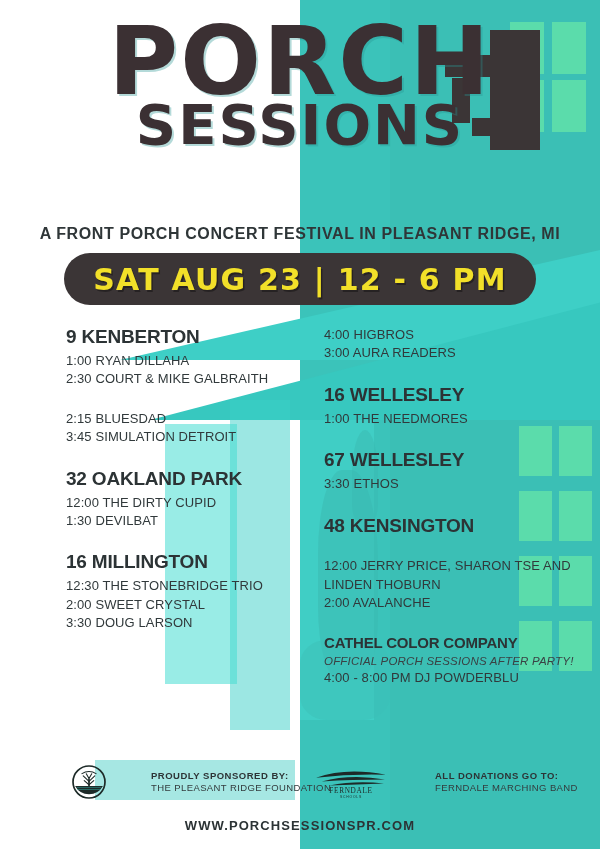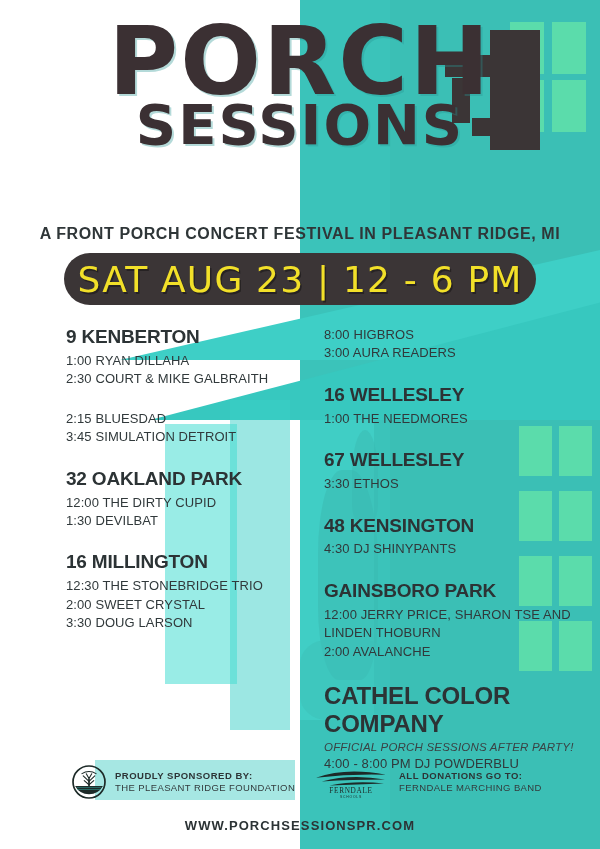--- a/index.html
+++ b/index.html
@@ -80,21 +80,21 @@
     font-size:16px;font-weight:700;color:#2f3638;letter-spacing:.6px;
   }
 
   
   .banner{
     position:absolute;left:64px;top:253px;width:472px;height:52px;
     background:#3b3536;border-radius:26px;
     display:flex;align-items:center;justify-content:center;
   }
   .banner-text{
-    color:#f2e029;font-size:36px;font-weight:400;letter-spacing:1.2px;
+    color:#f2e029;font-size:30px;font-weight:700;letter-spacing:1.2px;
     font-family:"DejaVu Sans",sans-serif;
     text-shadow:1.5px 1.5px 0 rgba(0,0,0,.35);
     white-space:nowrap;
   }
 
   
   .cols{position:absolute;left:0;top:326px;width:600px;height:430px;}
   .col{position:absolute;top:0;}
   .col-left{left:66px;width:250px;}
   .col-right{left:324px;width:260px;}
@@ -106,28 +106,28 @@
   }
   .act{
     font-size:13px;color:#31393b;letter-spacing:.1px;line-height:1.42;
     margin:0;white-space:nowrap;
   }
   .act.wrap{white-space:normal;}
   .after-note{
     font-size:11.5px;font-style:italic;color:#3a4244;letter-spacing:.2px;
     margin:0 0 2px 0;
   }
-  .venue-name.wide{font-size:24px;}
+  .venue-name.wide{font-size:15px;}
 
   
   .footer{position:absolute;left:0;top:762px;width:600px;height:60px;}
   .spon{position:absolute;display:flex;align-items:center;gap:9px;}
   .spon-left{left:72px;top:3px;}
   .spon-right{left:312px;top:3px;}
-  .spon-text{line-height:1.3;}
+  .spon-text{line-height:1.3;margin-left:36px;}
   .spon-head{font-size:9.5px;font-weight:700;color:#2d3436;letter-spacing:.5px;}
   .spon-sub{font-size:9.5px;color:#333b3d;letter-spacing:.4px;text-align:center;}
   .logo-tree{width:34px;height:34px;}
   .logo-fern{width:78px;height:34px;display:block;}
 
   .url{
     position:absolute;left:0;top:818px;width:600px;text-align:center;
     font-size:13px;font-weight:700;color:#2c3335;letter-spacing:1.1px;
   }
 </style>
@@ -205,41 +205,39 @@
         <div class="act">12:30 THE STONEBRIDGE TRIO</div>
         <div class="act">2:00 SWEET CRYSTAL</div>
         <div class="act">3:30 DOUG LARSON</div>
       </div>
 
     </div>
 
     <div class="col col-right">
 
       <div class="venue">
-        <div class="act">8:00 HIGBROS</div>
+        <div class="act">4:00 HIGBROS</div>
         <div class="act">3:00 AURA READERS</div>
       </div>
 
       <div class="venue">
         <div class="venue-name">16 WELLESLEY</div>
         <div class="act">1:00 THE NEEDMORES</div>
       </div>
 
       <div class="venue">
         <div class="venue-name">67 WELLESLEY</div>
         <div class="act">3:30 ETHOS</div>
       </div>
 
       <div class="venue">
         <div class="venue-name">48 KENSINGTON</div>
-        <div class="act">4:30 DJ SHINYPANTS</div>
-      </div>
-
-      <div class="venue">
-        <div class="venue-name">GAINSBORO PARK</div>
+      </div>
+
+      <div class="venue">
         <div class="act wrap">12:00 JERRY PRICE, SHARON TSE AND LINDEN THOBURN</div>
         <div class="act">2:00 AVALANCHE</div>
       </div>
 
       <div class="venue">
         <div class="venue-name wide">CATHEL COLOR COMPANY</div>
         <div class="after-note">OFFICIAL PORCH SESSIONS AFTER PARTY!</div>
         <div class="act">4:00 - 8:00 PM  DJ POWDERBLU</div>
       </div>
 

